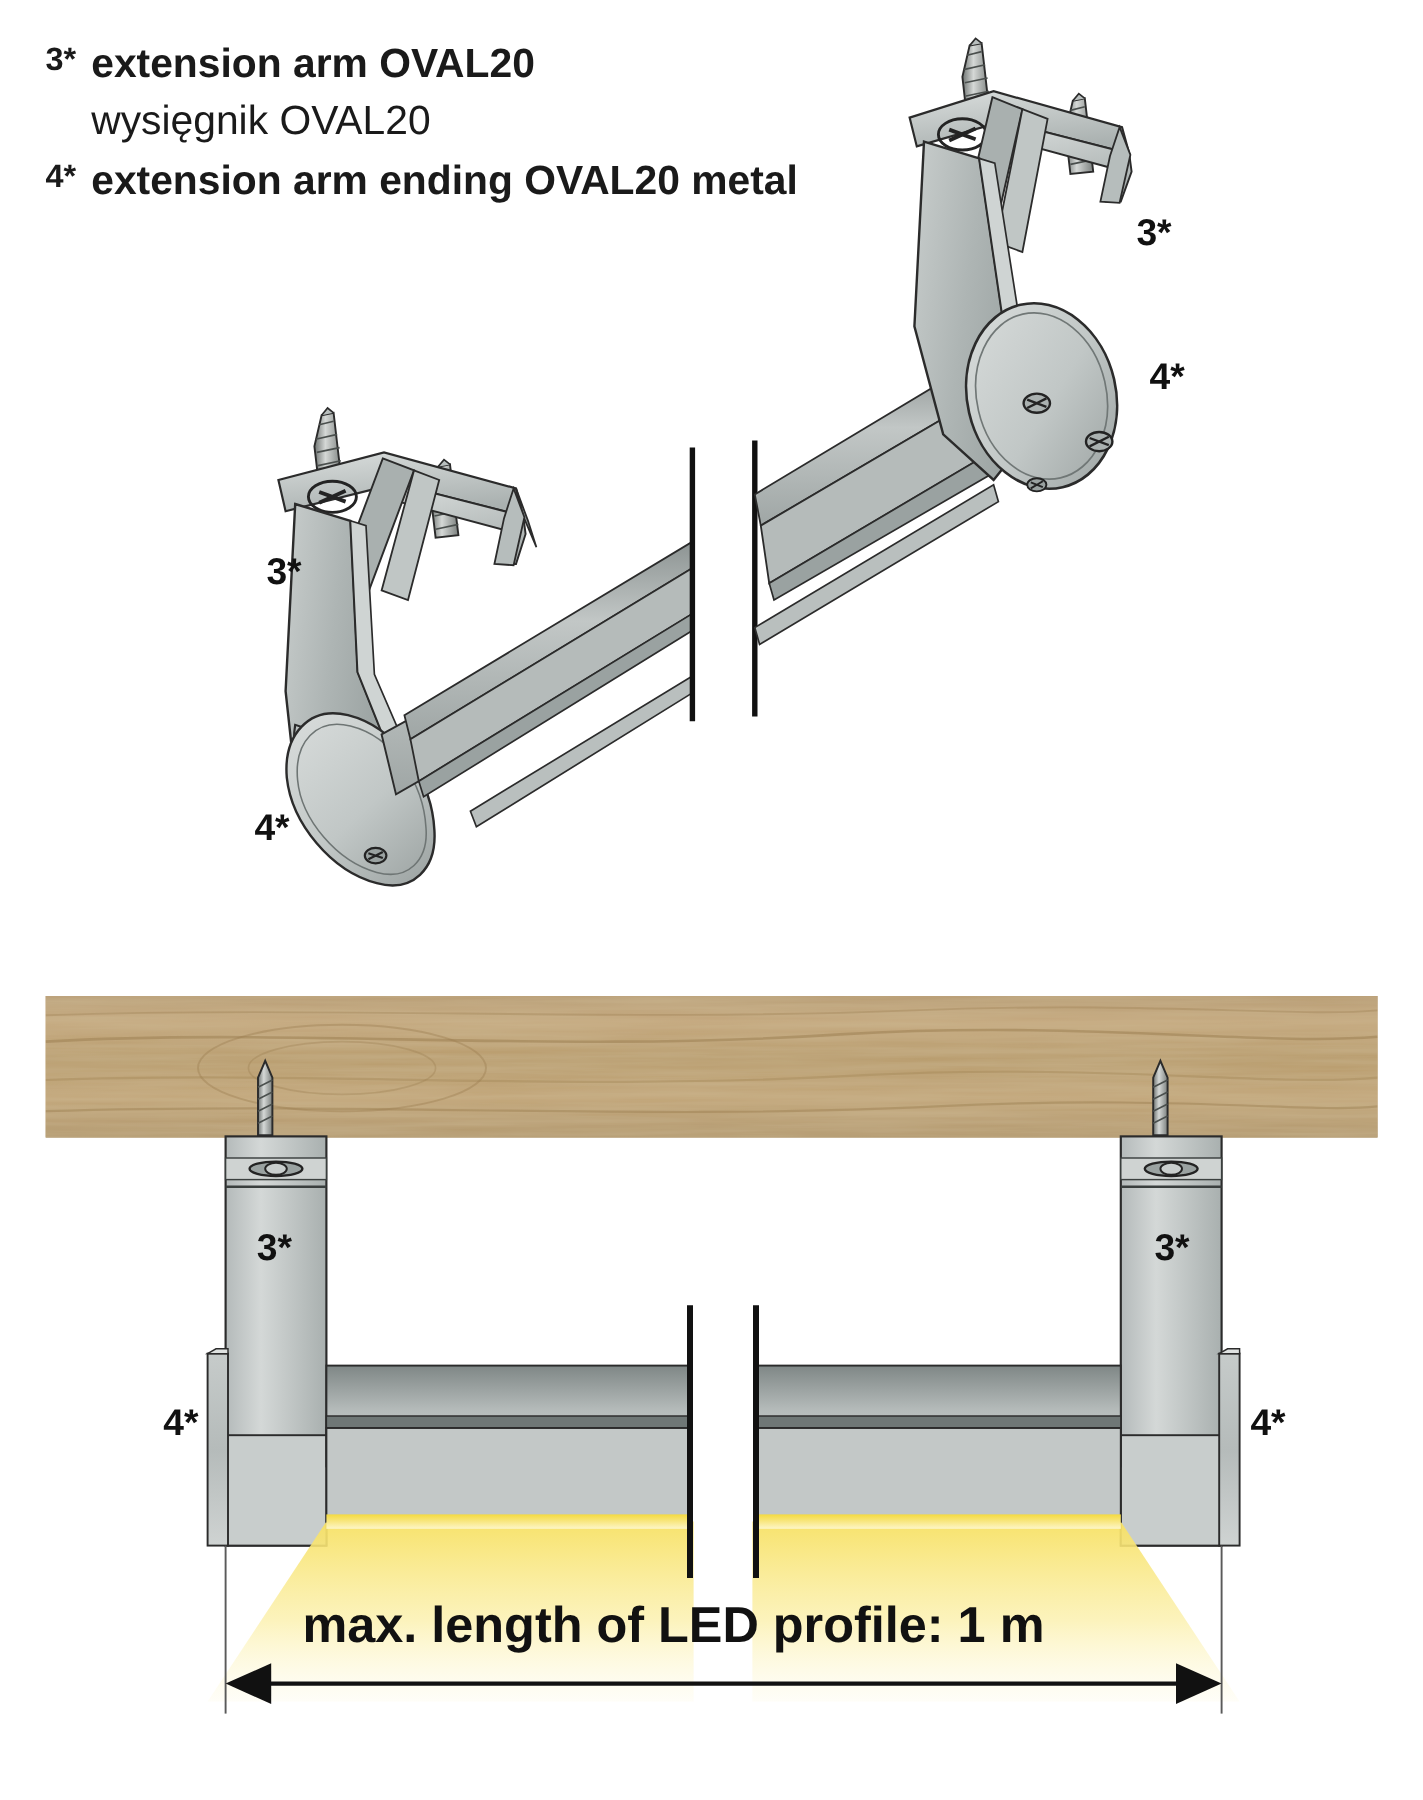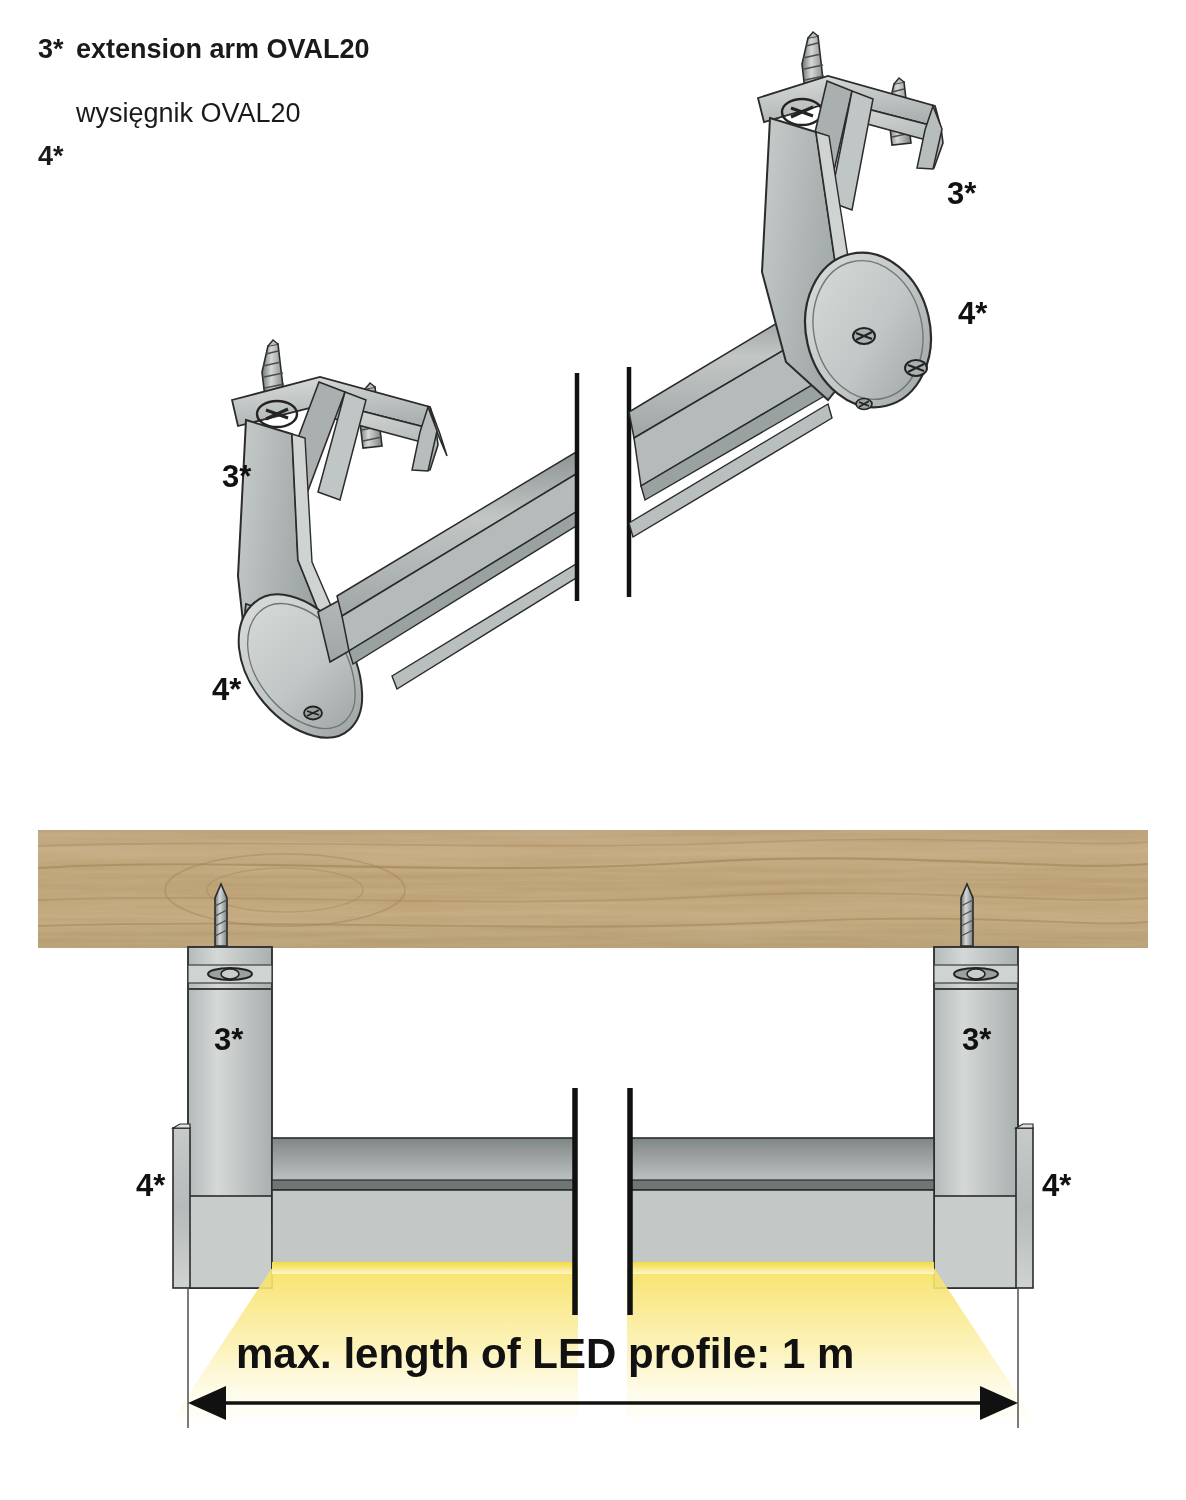--- a/index.html
+++ b/index.html
@@ -9,22 +9,22 @@
   .stage{position:absolute;inset:0;width:1186px;height:1500px;}
 
   
   .legend{position:absolute;left:38px;top:36px;width:700px;}
   .leg-row{display:flex;align-items:flex-start;line-height:1.0;}
   .leg-row.r1{margin-bottom:14px;}
   .leg-row.r2{margin-bottom:16px;}
   .leg-row.r3{margin-bottom:14px;}
   .leg-key{font-size:27px;font-weight:bold;width:38px;flex:0 0 38px;letter-spacing:0;}
   .leg-key.blank{visibility:hidden;}
-  .leg-txt{font-size:27px;font-weight:bold;letter-spacing:0;}
-  .leg-txt.plain{font-weight:normal;margin-top:23px;}
+  .leg-txt{font-size:34px;font-weight:bold;letter-spacing:0;}
+  .leg-txt.plain{font-weight:normal;}
 
   
   .svgwrap{position:absolute;left:0;top:0;width:1186px;height:1500px;}
   svg{display:block;}
 
   .calloutA{position:absolute;font-size:31px;font-weight:bold;color:#111;}
 
   .dimtext{position:absolute;font-size:42px;font-weight:bold;color:#111;
            white-space:nowrap;letter-spacing:0;}
 </style>
@@ -37,20 +37,21 @@
     <div class="leg-row r1">
       <span class="leg-key">3*</span>
       <span class="leg-txt">extension arm OVAL20</span>
     </div>
     <div class="leg-row r2">
       <span class="leg-key blank"></span>
       <span class="leg-txt plain">wysięgnik OVAL20</span>
     </div>
     <div class="leg-row r3">
       <span class="leg-key">4*</span>
+      <span class="leg-txt">extension arm ending OVAL20 metal</span>
     </div>
   </div>
 
   <div class="svgwrap">
   <svg width="1186" height="1500" viewBox="0 0 1186 1500" xmlns="http://www.w3.org/2000/svg">
     <defs>
 
       <linearGradient id="gMetalV" x1="0" y1="0" x2="1" y2="0">
         <stop offset="0" stop-color="#b4baba"></stop>
         <stop offset="0.35" stop-color="#d4d8d7"></stop>
@@ -332,15 +333,15 @@
   <div class="calloutA" style="left:947px;top:176px;">3*</div>
   <div class="calloutA" style="left:958px;top:296px;">4*</div>
   <div class="calloutA" style="left:222px;top:459px;">3*</div>
   <div class="calloutA" style="left:212px;top:672px;">4*</div>
 
   <div class="calloutA" style="left:214px;top:1022px;">3*</div>
   <div class="calloutA" style="left:136px;top:1168px;">4*</div>
   <div class="calloutA" style="left:962px;top:1022px;">3*</div>
   <div class="calloutA" style="left:1042px;top:1168px;">4*</div>
 
-  <div class="dimtext" style="left:236px;top:1330px;">max. length of LED profile: 1 m</div>
+  <div class="dimtext" style="left:252px;top:1330px;">max. length of LED profile: 1 m</div>
 
 </div>
 
 </body></html>

